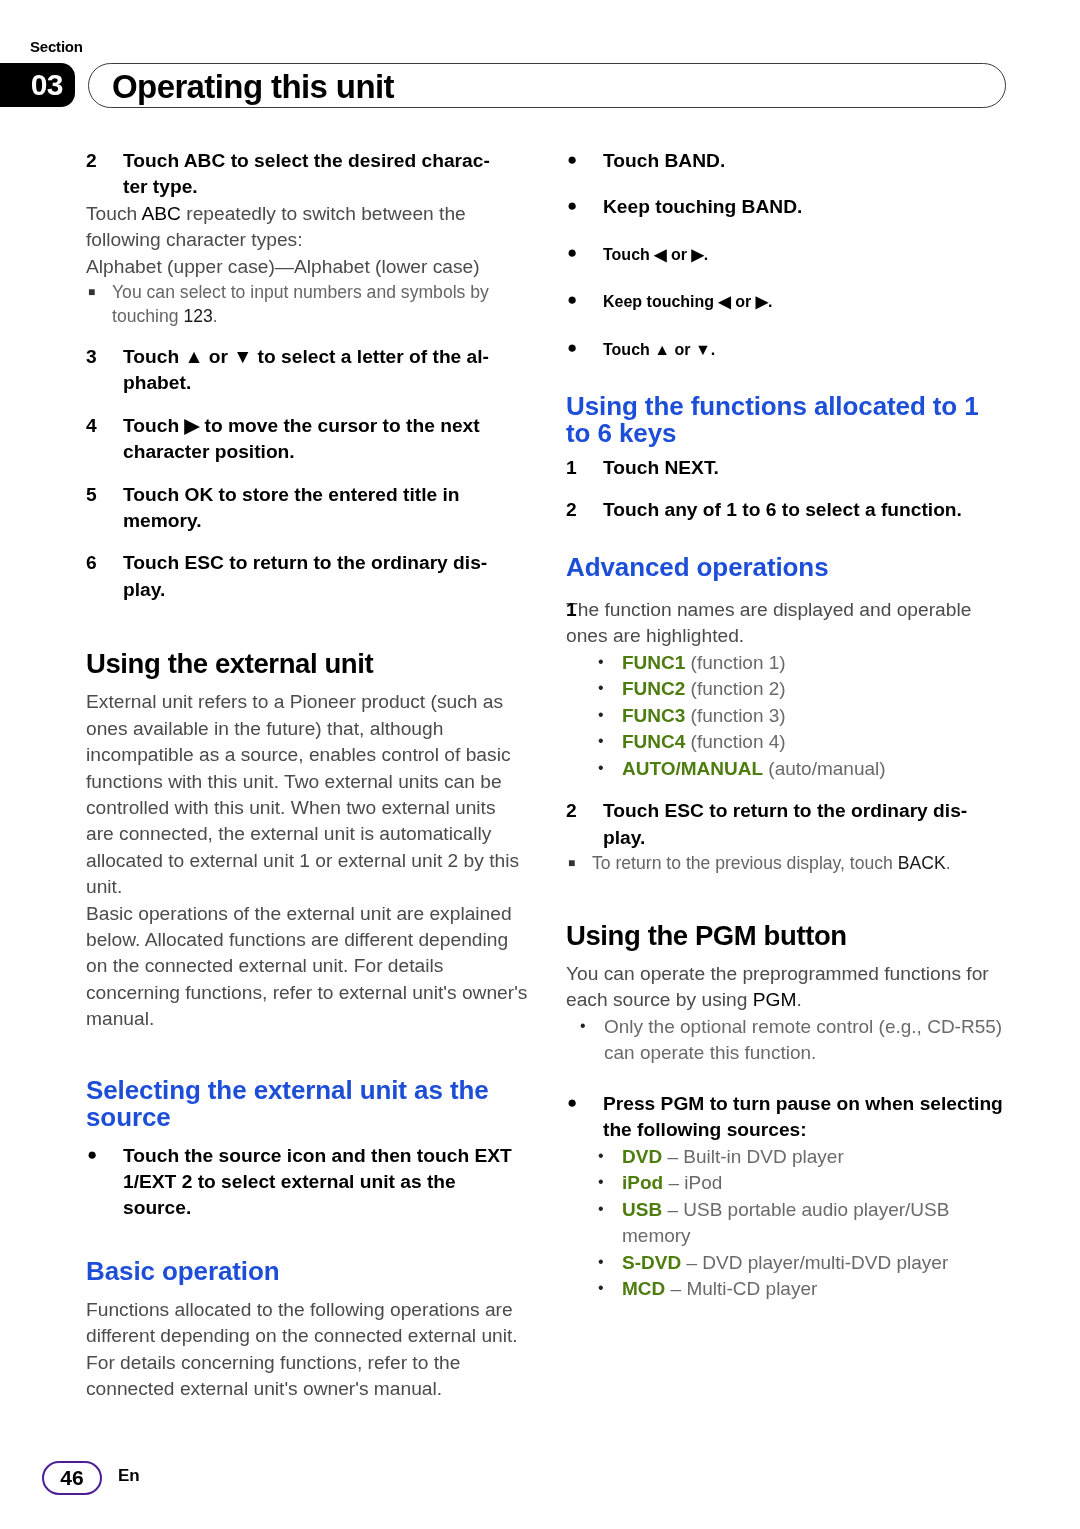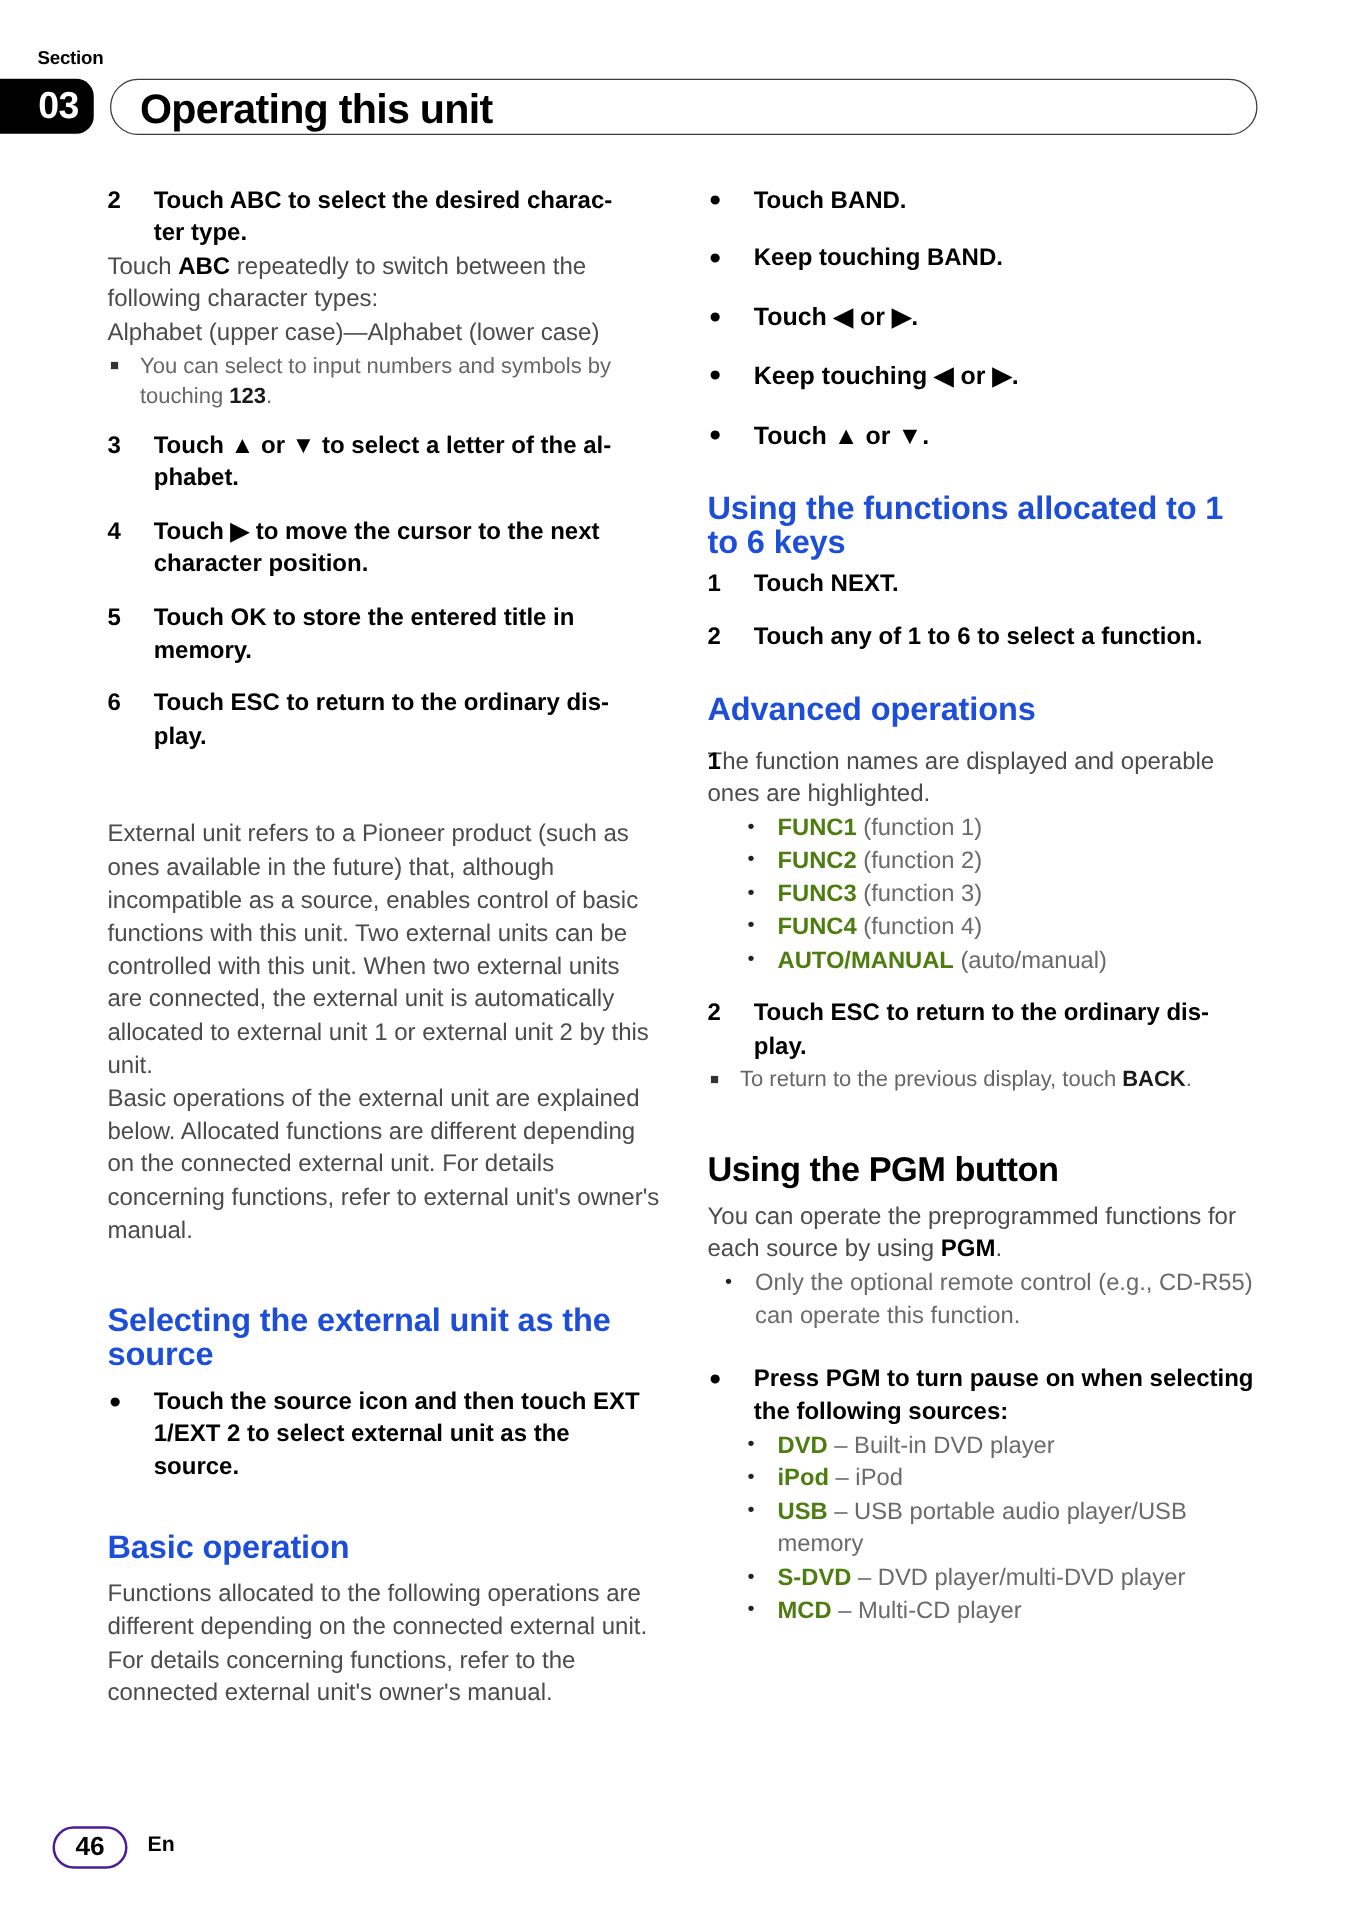--- a/index.html
+++ b/index.html
@@ -135,21 +135,21 @@
     top: -1px;
     font-size: 17px;
     line-height: 26.4px;
   }
   .body {
     margin: 0;
     color: #4b4b4b;
   }
   .body b, .note b, .step b, .subbullets b {
     color: #000;
-    font-weight: bold;
+    font-weight: normal;
   }
   .note {
     margin: 0;
     color: #666666;
     font-size: 17.6px;
     line-height: 24px;
     position: relative;
     padding-left: 26px;
   }
   .note .sq {
@@ -218,21 +218,21 @@
   }
   .lang {
     position: absolute;
     left: 118px;
     top: 5px;
     font-size: 17px;
     font-weight: bold;
     color: #000;
     text-align: right;
   }
-  .arrow { font-size: 20px; letter-spacing: 0; }
+  .arrow { font-size: 16px; letter-spacing: 0; }
 </style>
 </head>
 <body>
 
 <div class="page-header">
   <div class="section-word">Section</div>
   <div class="section-badge">03</div>
   <div class="header-capsule"></div>
   <div class="header-title">Operating this unit</div>
 </div>
@@ -255,20 +255,21 @@
     <div class="sp-16"></div>
     <p class="step"><span class="num">4</span><span>Touch ▶ to move the cursor to the next character position.</span></p>
 
     <div class="sp-16"></div>
     <p class="step"><span class="num">5</span><span>Touch OK to store the entered title in memory.</span></p>
 
     <div class="sp-16"></div>
     <p class="step"><span class="num">6</span><span>Touch ESC to return to the ordinary dis-play.</span></p>
 
     <div class="sp-44"></div>
+    <h1 class="h1">Using the external unit</h1>
     <div class="sp-8"></div>
     <p class="body">External unit refers to a Pioneer product (such as ones available in the future) that, although incompatible as a source, enables control of basic functions with this unit. Two external units can be controlled with this unit. When two external units are connected, the external unit is automatically allocated to external unit 1 or external unit 2 by this unit.</p>
     <p class="body">Basic operations of the external unit are explained below. Allocated functions are different depending on the connected external unit. For details concerning functions, refer to external unit's owner's manual.</p>
 
     <div class="sp-44"></div>
     <h2 class="h2">Selecting the external unit as the source</h2>
     <div class="sp-12"></div>
     <p class="bullet-bold"><span class="dot">●</span><span>Touch the source icon and then touch EXT 1/EXT 2 to select external unit as the source.</span></p>
 
     <div class="sp-36"></div>

